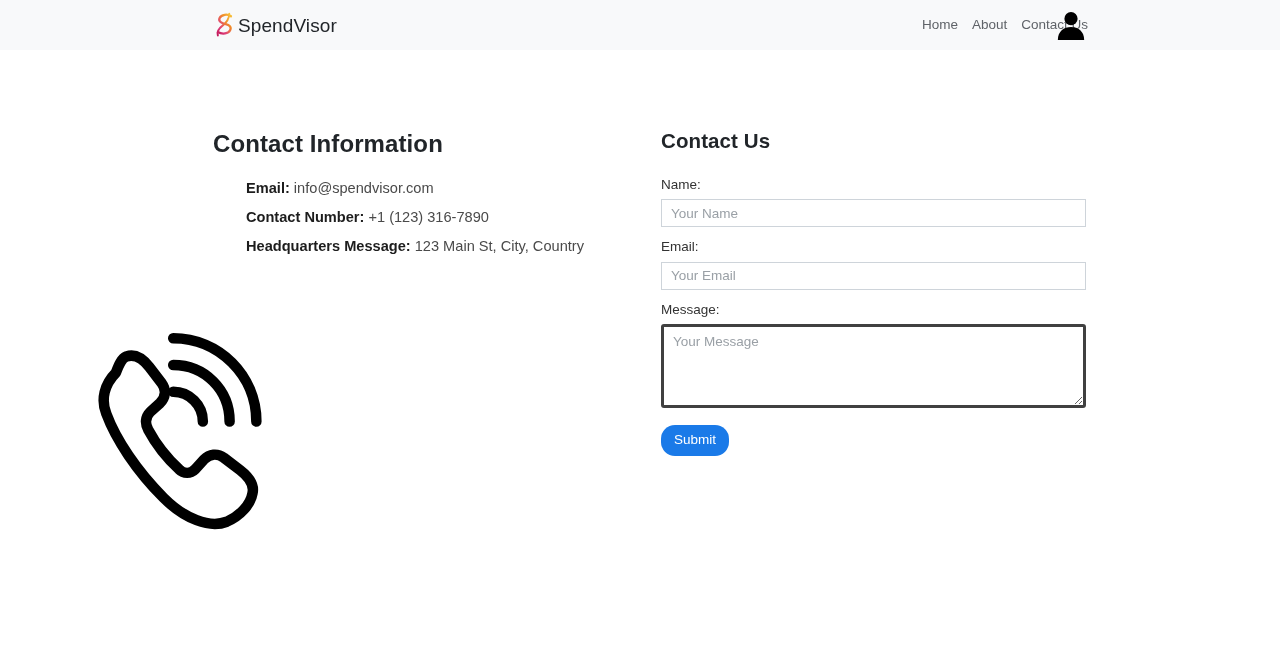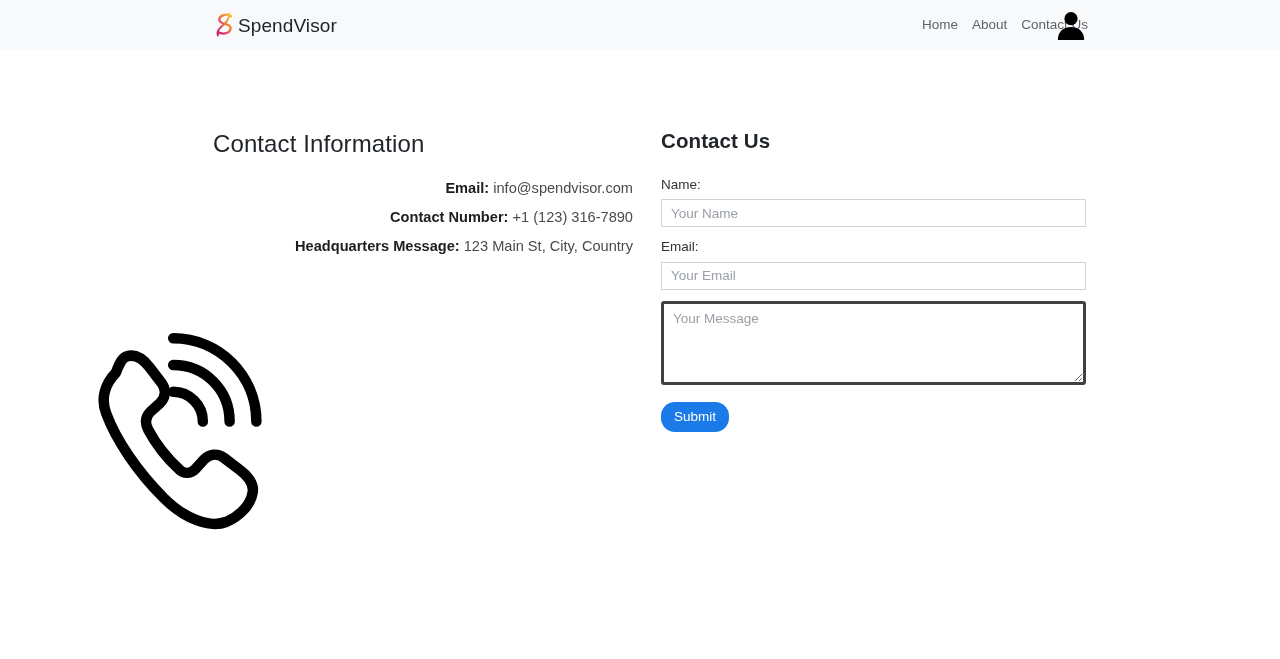--- a/index.html
+++ b/index.html
@@ -77,39 +77,38 @@
 
   
   .col-left {
     position: absolute;
     left: 213px;
     top: 78px;
     width: 420px;
   }
   .h-contact-info {
     font-size: 24px;
-    font-weight: normal;
+    font-weight: bold;
     color: #212529;
     margin: 0;
     line-height: 1.3;
     letter-spacing: 0.1px;
   }
   .info-list {
     margin: 0;
     padding: 0;
     list-style: none;
     margin-top: 15px;
     padding-left: 33px;
   }
   .info-item {
     font-size: 14.6px;
     color: #4a4a4a;
     line-height: 29px;
     white-space: nowrap;
-    text-align: right;
   }
   .info-label {
     font-weight: bold;
     color: #1d1d1d;
   }
 
   .phone-art {
     position: absolute;
     left: -145px;
     top: 195px;
@@ -287,20 +286,21 @@
       <div class="gap-a"></div>
 
       <div class="field">
         <label class="field-label">Email:</label>
         <input class="text-input" type="text" placeholder="Your Email" style="">
       </div>
 
       <div class="gap-a"></div>
 
       <div class="field">
+        <label class="field-label">Message:</label>
         <textarea class="textarea-input" placeholder="Your Message" style=""></textarea>
       </div>
 
       <button class="submit-btn" type="submit">Submit</button>
     </form>
   </div>
 
 </div>
 
 </body></html>

